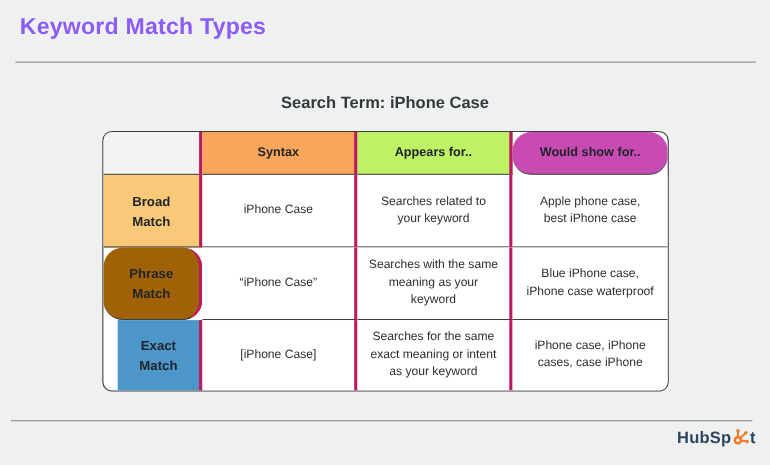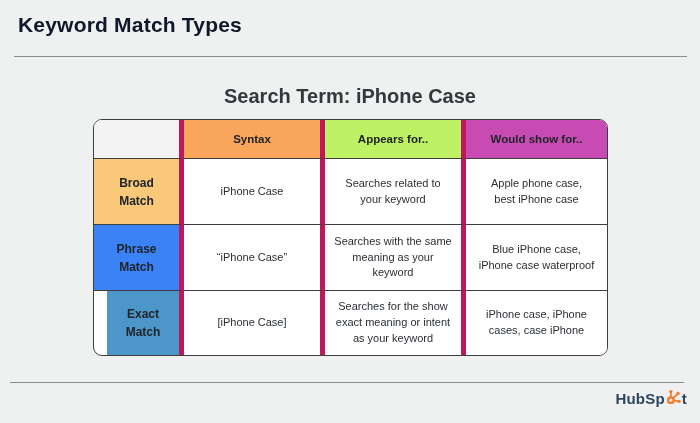--- a/index.html
+++ b/index.html
@@ -8,54 +8,54 @@
     position: relative;
     background: #EFF1F0;
     font-family: "Liberation Sans", sans-serif;
     color: #2A2F34;
   }
   .page-title {
     position: absolute;
     left: 18px; top: 13px;
     font-size: 21px;
     font-weight: bold;
-    color: #0f172a;
+    color: #8b5cf6;
     letter-spacing: 0.2px;
   }
   .rule {
     position: absolute;
     border: none;
     border-top: 1.5px solid #8A8D8E;
     height: 0;
   }
   .rule-top { left: 14px; right: 13px; top: 56px; }
   .rule-bottom { left: 10px; right: 16px; top: 382px; }
   .subtitle {
     position: absolute;
     top: 85px; left: 0;
     width: 100%;
     text-align: center;
-    font-size: 20px;
+    font-size: 15px;
     font-weight: bold;
     color: #33383D;
   }
   .match-table {
     position: absolute;
     left: 93px; top: 119px;
     width: 515px;
     display: grid;
     grid-template-columns: 90px 141px 141px 141px;
     grid-template-rows: 39px 66px 66px 64px;
     background: #FFFFFF;
     border: 1.5px solid #3E3E40;
     border-radius: 9px;
     overflow: hidden;
   }
   .cell {
-    border-right: 5px solid #be185d;
+    border-right: 3px solid #be185d;
     border-bottom: 1px solid #3E3E40;
     display: flex;
     align-items: center;
     justify-content: center;
     text-align: center;
     white-space: pre-line;
     padding: 3px 8px;
     background: #FFFFFF;
   }
   .cell:nth-child(4n) { border-right: none; }
@@ -96,43 +96,43 @@
 <h1 class="page-title">Keyword Match Types</h1>
 <hr class="rule rule-top">
 
 <div class="subtitle">Search Term: iPhone Case</div>
 
 <div class="match-table">
 
   <div class="cell head-cell corner-cell" style="background: rgb(242, 243, 242);"></div>
   <div class="cell head-cell" style="background: rgb(249, 165, 92);">Syntax</div>
   <div class="cell head-cell" style="background: #bef264;">Appears for..</div>
-  <div class="cell head-cell" style="background: rgb(200, 75, 180);">Would show for..</div>
+  <div class="cell head-cell" style="background: rgb(200, 75, 180); border-radius: 17px;">Would show for..</div>
 
   <div class="cell label-cell" style="background: rgb(249, 200, 120);">Broad
 Match</div>
   <div class="cell body-cell">iPhone Case</div>
   <div class="cell body-cell">Searches related to
 your keyword</div>
   <div class="cell body-cell">Apple phone case,
 best iPhone case</div>
 
-  <div class="cell label-cell" style="background: #3b82f6;">Phrase
+  <div class="cell label-cell" style="background: #a16207; border-radius: 18px;">Phrase
 Match</div>
   <div class="cell body-cell">“iPhone Case”</div>
   <div class="cell body-cell">Searches with the same
 meaning as your
 keyword</div>
   <div class="cell body-cell">Blue iPhone case,
 iPhone case waterproof</div>
 
   <div class="cell label-cell last-row" style="background: rgb(77, 150, 201); margin-left: 13px;">Exact
 Match</div>
   <div class="cell body-cell last-row">[iPhone Case]</div>
-  <div class="cell body-cell last-row">Searches for the show
+  <div class="cell body-cell last-row">Searches for the same
 exact meaning or intent
 as your keyword</div>
   <div class="cell body-cell last-row">iPhone case, iPhone
 cases, case iPhone</div>
 </div>
 
 <hr class="rule rule-bottom">
 
 <div class="brand">
   <span>HubSp</span>

